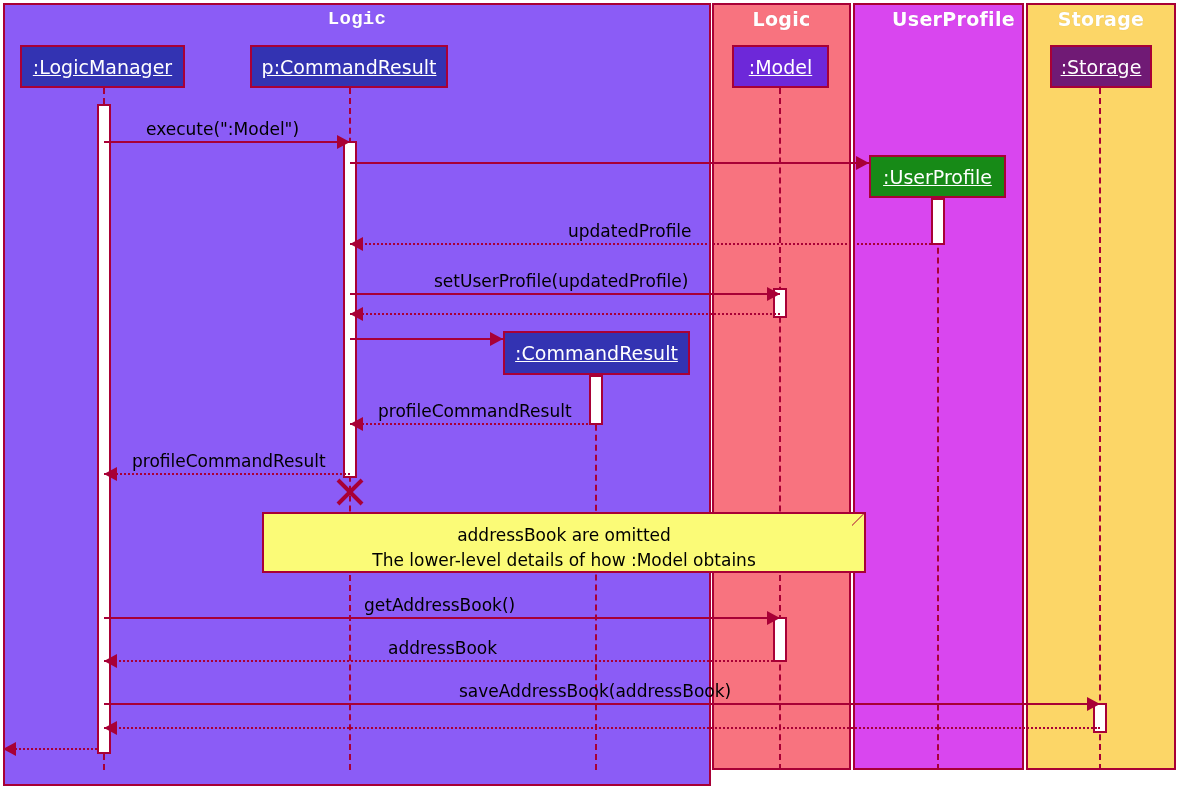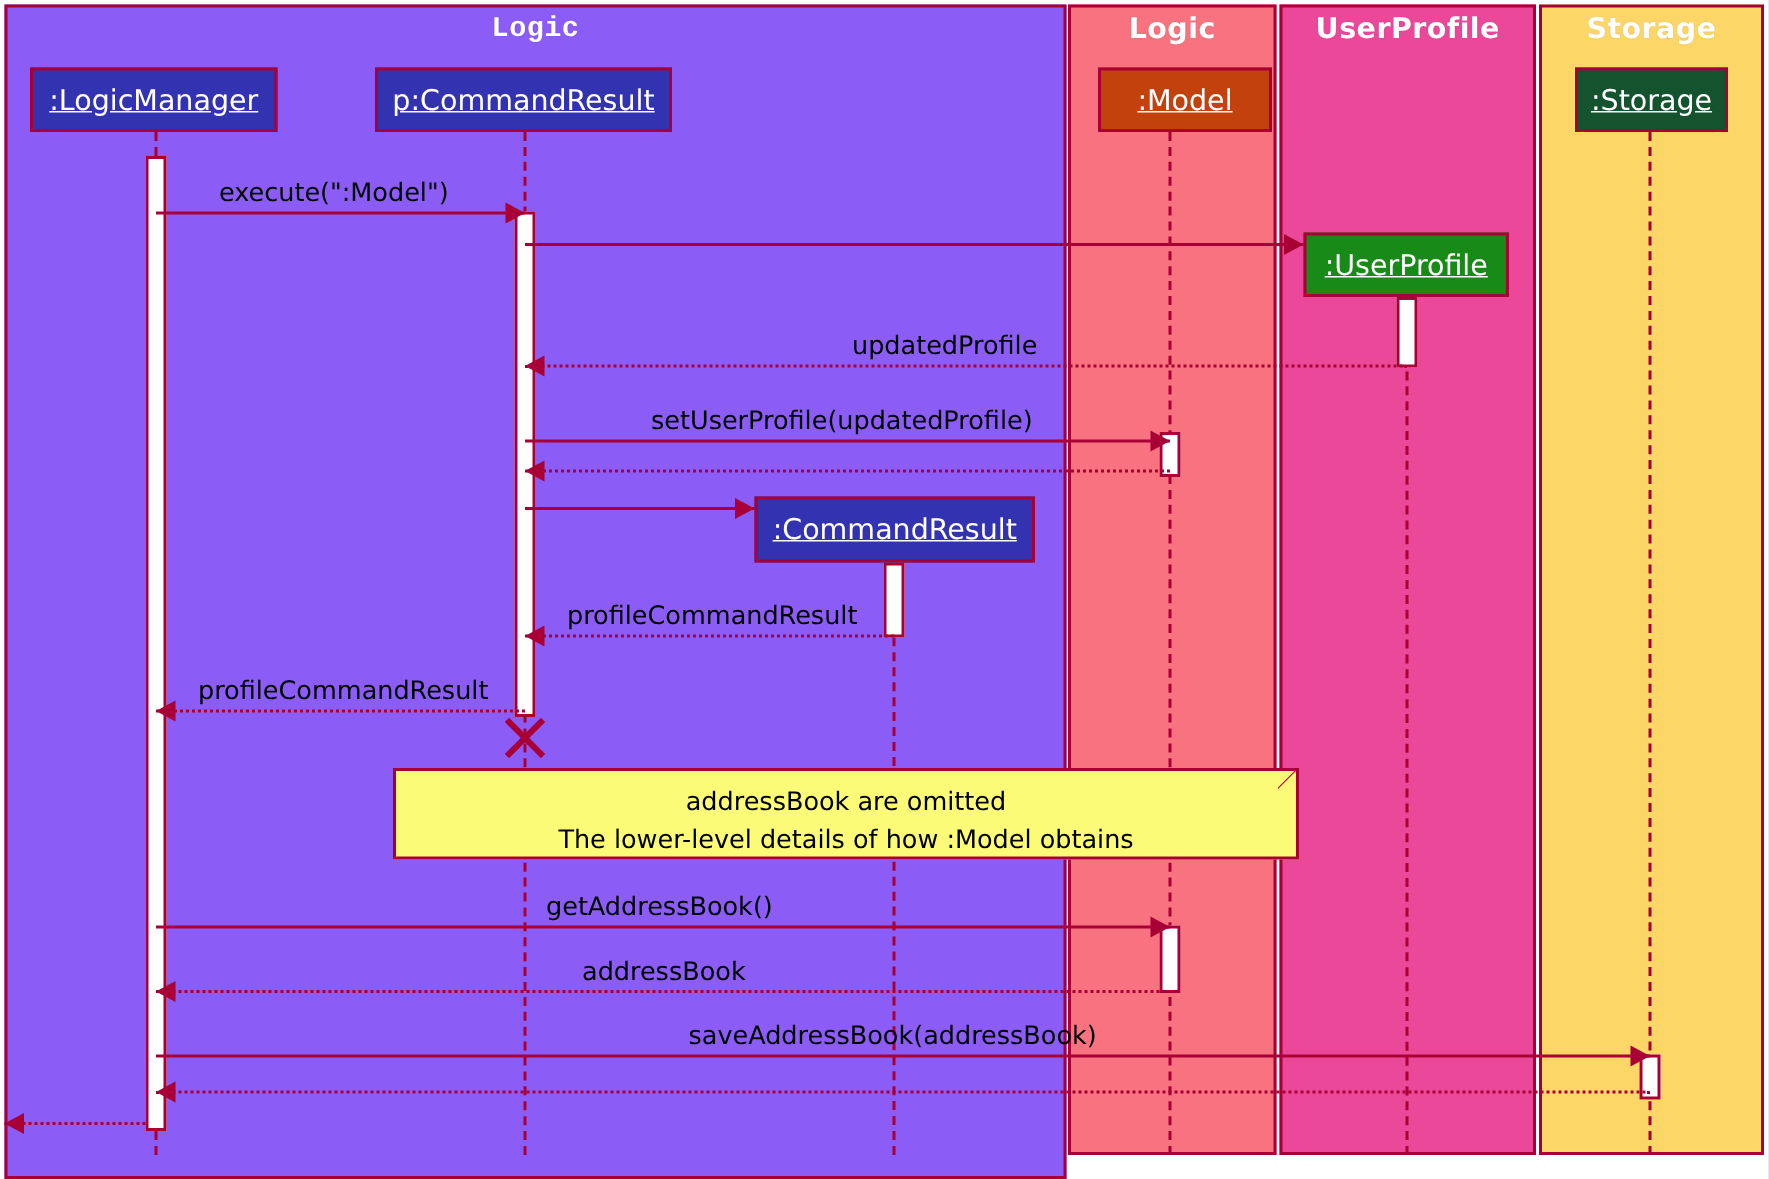--- a/index.html
+++ b/index.html
@@ -133,21 +133,21 @@
 <body>
 
 <div id="diagram">
   <div id="panels-layer">
       <div class="panel" style="left: 3px; top: 3px; width: 708px; height: 783px; background: #8b5cf6; font-family: Liberation Mono, monospace;">
         <div class="panel-title">Logic</div>
       </div>
       <div class="panel" style="left: 712px; top: 3px; width: 139px; height: 767px; background: rgb(248, 115, 127);">
         <div class="panel-title">Logic</div>
       </div>
-      <div class="panel" style="left: 853px; top: 3px; width: 171px; height: 767px; background: #ec4899;">
+      <div class="panel" style="left: 853px; top: 3px; width: 171px; height: 767px; background: #d946ef; padding-left: 15px;">
         <div class="panel-title">UserProfile</div>
       </div>
       <div class="panel" style="left: 1026px; top: 3px; width: 150px; height: 767px; background: rgb(252, 214, 103);">
         <div class="panel-title">Storage</div>
       </div>
     </div>
   <div id="lifelines-layer">
       <div class="lifeline" style="left: 103px; top: 88px; height: 682px;"></div>
       <div class="lifeline" style="left: 349px; top: 88px; height: 682px;"></div>
       <div class="lifeline" style="left: 779px; top: 88px; height: 682px;"></div>
@@ -204,24 +204,24 @@
         <i class="b"></i>
       </div>
     </div>
   <div id="actors-layer">
       <div class="actorbox" style="left: 20px; top: 45px; width: 165px; height: 43px; background: rgb(51, 51, 178);">
         <span>:LogicManager</span>
       </div>
       <div class="actorbox" style="left: 250px; top: 45px; width: 198px; height: 43px; background: rgb(51, 51, 178);">
         <span>p:CommandResult</span>
       </div>
-      <div class="actorbox" style="left: 732px; top: 45px; width: 116px; height: 43px; background: #c2410c;">
+      <div class="actorbox" style="left: 732px; top: 45px; width: 97px; height: 43px; background: #6d28d9;">
         <span>:Model</span>
       </div>
-      <div class="actorbox" style="left: 1050px; top: 45px; width: 102px; height: 43px; background: #14532d;">
+      <div class="actorbox" style="left: 1050px; top: 45px; width: 102px; height: 43px; background: #701a75;">
         <span>:Storage</span>
       </div>
       <div class="actorbox" style="left: 869px; top: 155px; width: 137px; height: 43px; background: rgb(23, 138, 23);">
         <span>:UserProfile</span>
       </div>
       <div class="actorbox" style="left: 503px; top: 331px; width: 187px; height: 44px; background: rgb(51, 51, 178);">
         <span>:CommandResult</span>
       </div>
     </div>
   <div id="note-layer">

